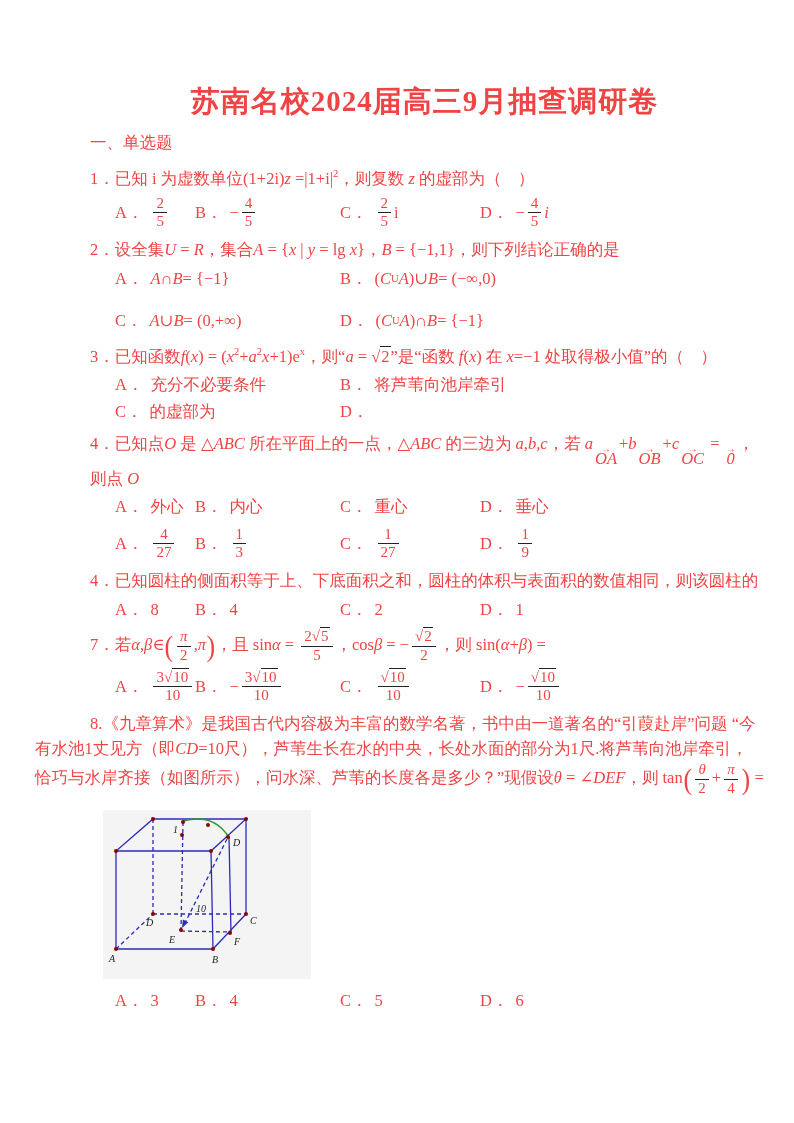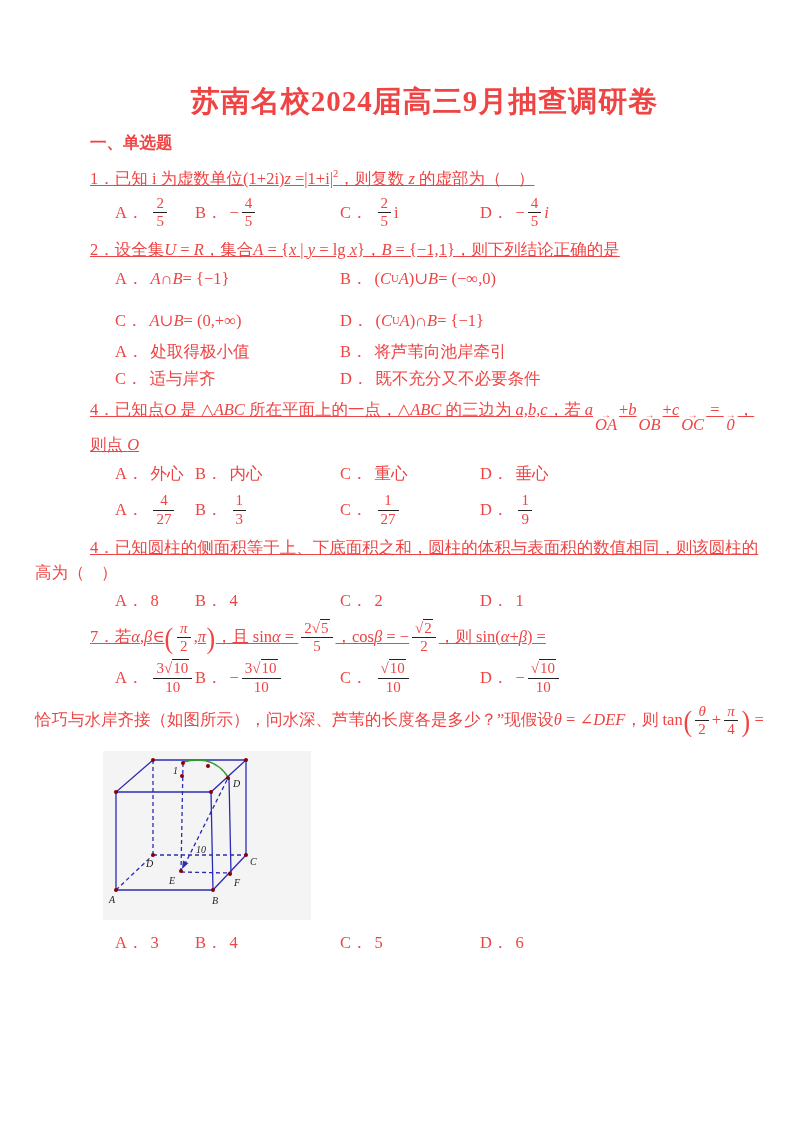--- a/index.html
+++ b/index.html
@@ -1,23 +1,23 @@
 <!DOCTYPE html>
 <html style="--c-edge: #2b2bb4; --c-dot: #8b0000; --c-arc: #2e9b2e; --c-bg: #f4f4f4;"><head>
 <meta charset="utf-8">
 <style>
   html,body{margin:0;padding:0;background:#ffffff;}
   .page{width:794px;height:1123px;background:#fff;overflow:hidden;position:relative;
         font-family:"Liberation Serif","DejaVu Serif",serif;color:#ef4444;}
   .title{margin:0;padding:82px 0 0 55px;text-align:center;font-size:29px;font-weight:700;letter-spacing:1px;}
   .content{padding:0 28px 0 35px;font-size:16.5px;}
-  .heading{margin-top:8px;padding-left:55px;line-height:25px;font-weight:bold;}
+  .heading{margin-top:8px;padding-left:55px;line-height:25px;}
   .q{margin-top:6px;}
   .line{line-height:25px;}
-  .fl{padding-left:55px;text-decoration:underline;}
+  .fl{padding-left:55px;}
   .opts{display:grid;align-items:center;margin:4px 0 3px 0;}
   .g4{grid-template-columns:80px 145px 140px 1fr;padding-left:80px;}
   .g2{grid-template-columns:225px 1fr;padding-left:80px;row-gap:17px;}
   .g2.tight{row-gap:2px;}
   .opt{min-height:25px;display:flex;align-items:center;}
   .olab{margin-right:7px;}
   .oc{display:inline-flex;align-items:center;}
   .frac{display:inline-block;text-align:center;vertical-align:middle;line-height:1.05;margin:1px 3px;font-size:15px;}
   .frac .nm{display:block;padding:0 3px 1px;}
   .frac .dn{display:block;border-top:1px solid #222;padding:1px 3px 0;}
@@ -94,36 +94,36 @@
               <span class="olab">C．</span>
               <span class="oc"><i>A</i>∪<i>B</i> = (0,+∞)</span>
             </span>
             <span class="opt">
               <span class="olab">D．</span>
               <span class="oc">(<i>C</i><sub>U</sub><i>A</i>)∩<i>B</i> = {−1}</span>
             </span>
           </div>
         </div>
         <div class="q">
+          <div class="line fl">3．已知函数<i>f</i>(<i>x</i>) = (<i>x</i><sup>2</sup>+<i>a</i><sup>2</sup><i>x</i>+1)e<sup>x</sup>，则“<i>a</i> = <span class="sq">√<span class="sqc">2</span></span>”是“函数 <i>f</i>(<i>x</i>) 在 <i>x</i>=−1 处取得极小值”的（　）</div>
           <div class="opts g2 tight">
             <span class="opt">
               <span class="olab">A．</span>
-              <span class="oc">处取得极小值</span>
+              <span class="oc">充分不必要条件</span>
             </span>
             <span class="opt">
               <span class="olab">B．</span>
               <span class="oc">将芦苇向池岸牵引</span>
             </span>
             <span class="opt">
               <span class="olab">C．</span>
-              <span class="oc">适与岸齐</span>
-            </span>
-            <span class="opt">
-              <span class="olab">D．</span>
-              <span class="oc">既不充分又不必要条件</span>
+              <span class="oc">的虚部为</span>
+            </span>
+            <span class="opt">
+              <span class="olab">D．</span>
             </span>
           </div>
         </div>
         <div class="q">
           <div class="line fl">4．已知点<i>O</i> 是 △<i>ABC</i> 所在平面上的一点，△<i>ABC</i> 的三边为 <i>a,b,c</i>，若 <i>a</i><span class="vec">
               <span class="ar">→</span>
               <i>OA</i>
             </span>+<i>b</i><span class="vec">
               <span class="ar">→</span>
               <i>OB</i>
@@ -188,21 +188,20 @@
                 <span class="frac">
                   <span class="nm">1</span>
                   <span class="dn">9</span>
                 </span>
               </span>
             </span>
           </div>
         </div>
         <div class="q">
           <div class="line fl">4．已知圆柱的侧面积等于上、下底面积之和，圆柱的体积与表面积的数值相同，则该圆柱的</div>
-          <div class="line">高为（　）</div>
           <div class="opts g4">
             <span class="opt">
               <span class="olab">A．</span>
               <span class="oc">8</span>
             </span>
             <span class="opt">
               <span class="olab">B．</span>
               <span class="oc">4</span>
             </span>
             <span class="opt">
@@ -246,20 +245,22 @@
             <span class="opt">
               <span class="olab">D．</span>
               <span class="oc">−<span class="frac">
                   <span class="nm"><span class="sq">√<span class="sqc">10</span></span></span>
                   <span class="dn">10</span>
                 </span></span>
             </span>
           </div>
         </div>
         <div class="q">
+          <div class="line fl">8.《九章算术》是我国古代内容极为丰富的数学名著，书中由一道著名的“引葭赴岸”问题 “今</div>
+          <div class="line">有水池1丈见方（即<i>CD</i>=10尺），芦苇生长在水的中央，长处水面的部分为1尺.将芦苇向池岸牵引，</div>
           <div class="line">恰巧与水岸齐接（如图所示），问水深、芦苇的长度各是多少？”现假设<i>θ</i> = ∠<i>DEF</i>，则 tan<span class="bp">(</span><span class="frac"><span class="nm"><i>θ</i></span><span class="dn">2</span></span>+<span class="frac"><span class="nm"><i>π</i></span><span class="dn">4</span></span><span class="bp">)</span> =</div>
         </div>
       </div>
 
     <div class="figwrap">
       <svg width="215" height="174" viewBox="95 853 215 174">
         <rect x="100" y="857" width="208" height="169" style="fill:var(--c-bg)"></rect>
         <g>
           <path class="edge" d="M113,898 L208,898 L243,866 L150,866 Z"></path>
           <path class="edge" d="M113,898 L113,996 L210,996 L208,898"></path>

